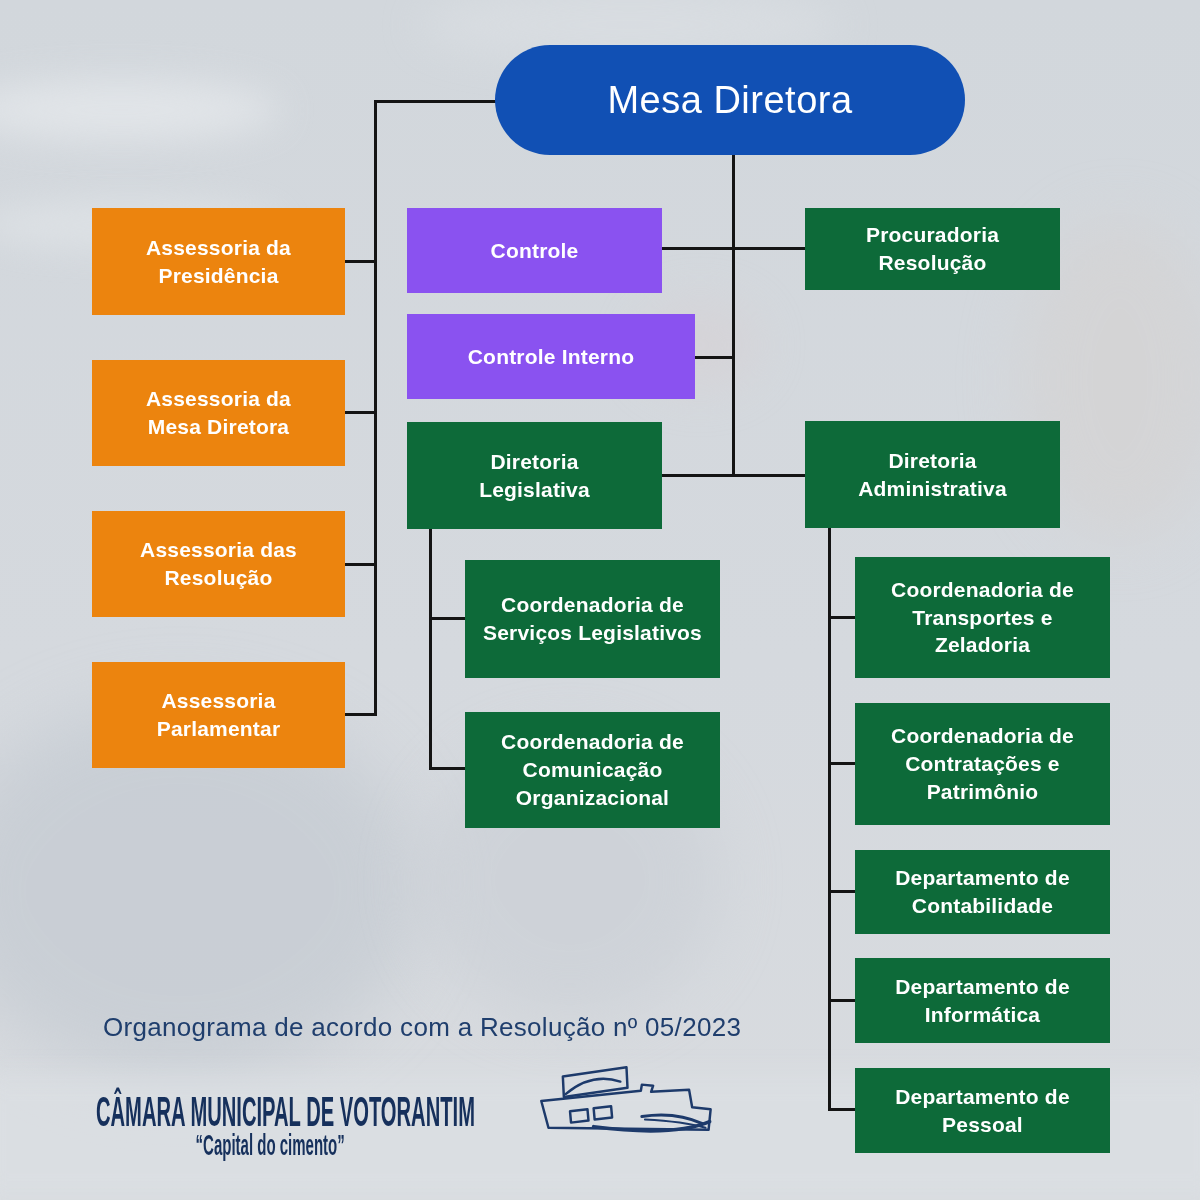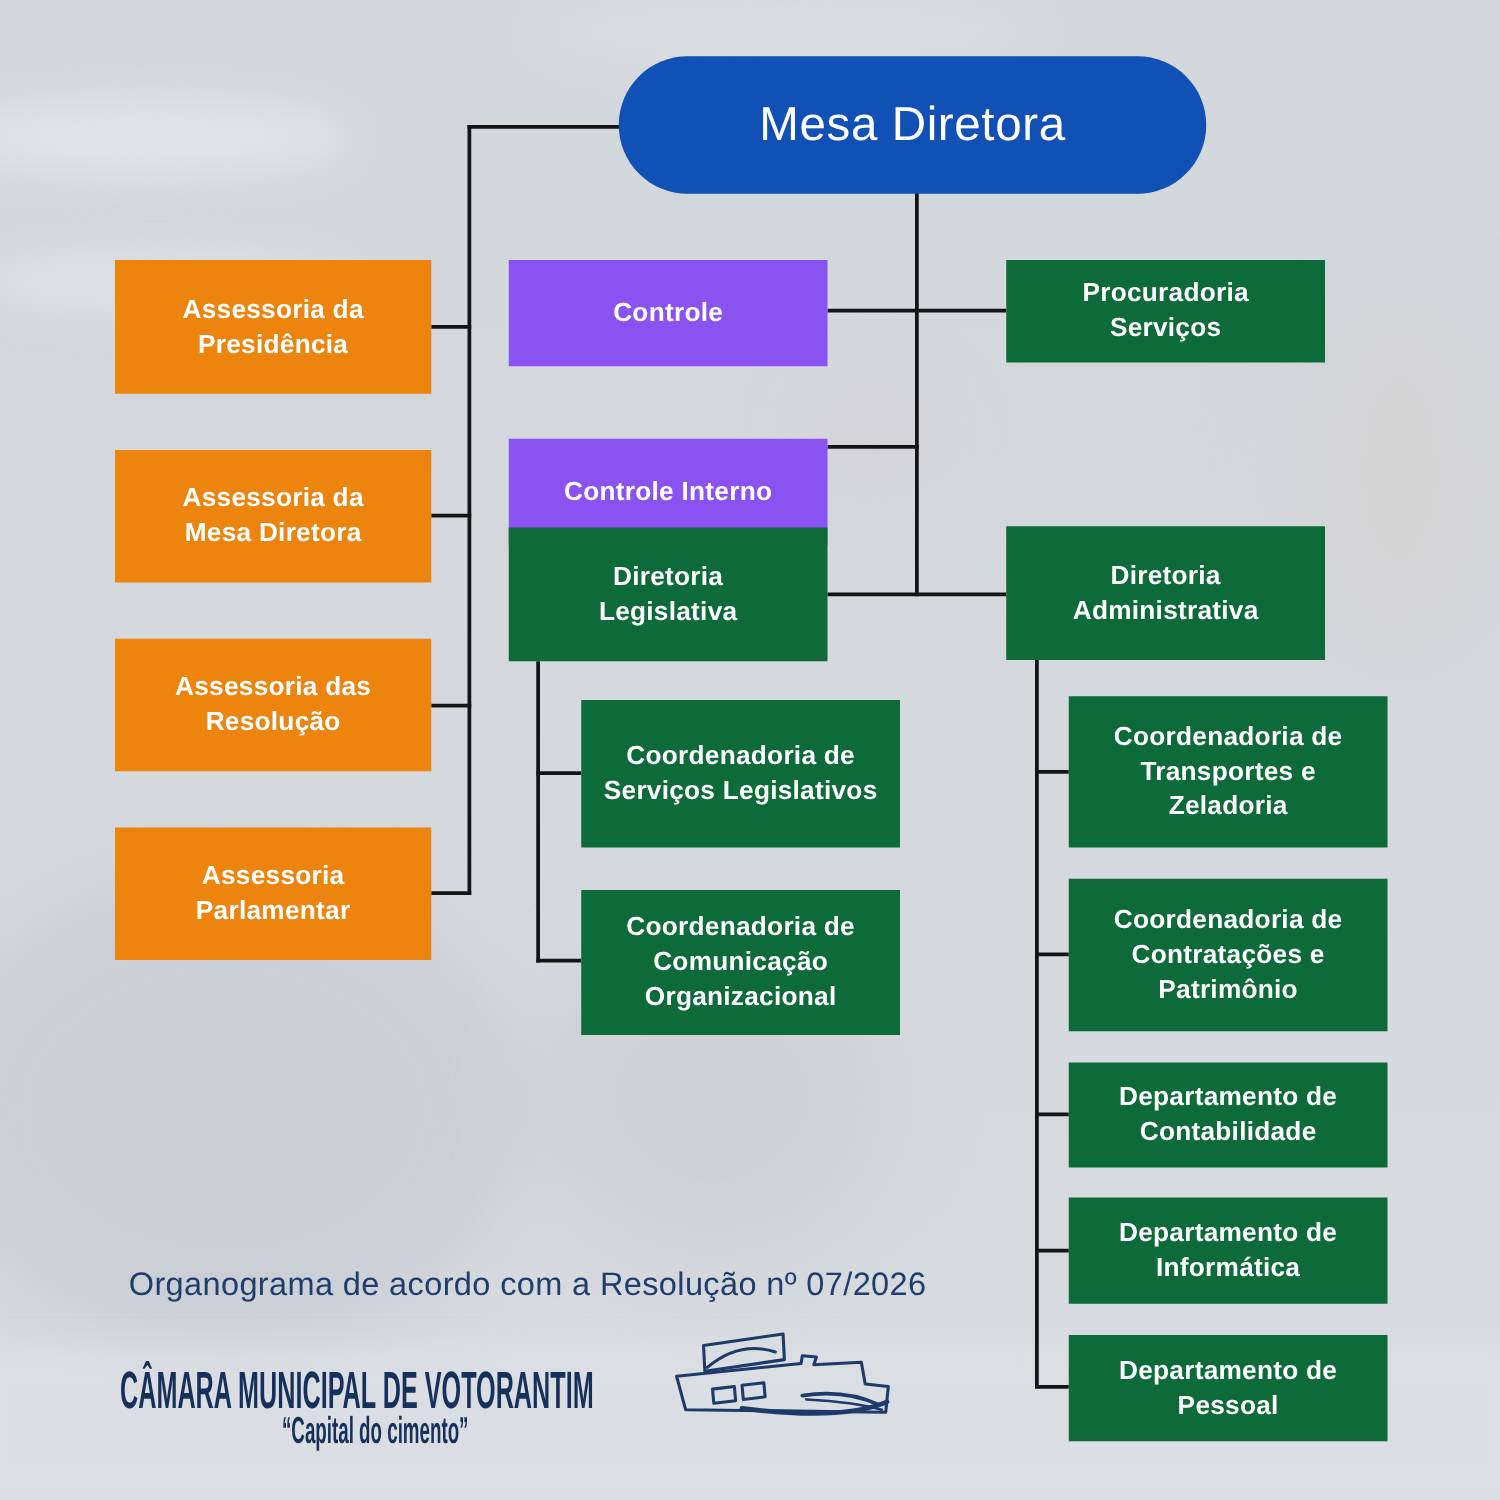--- a/index.html
+++ b/index.html
@@ -26,21 +26,21 @@
   .green{background:#0d6a39;}
   .footer-note{
     position:absolute;left:103px;top:1012px;font-size:26px;color:#1f3e6d;
     letter-spacing:.3px;z-index:2;
   }
   .logo-title{position:absolute;left:96px;top:1088px;z-index:2;text-align:center;}
   .logo-title span{
     display:inline-block;transform:scaleX(.48);transform-origin:left center;
     font-size:42px;font-weight:bold;color:#16305c;white-space:nowrap;letter-spacing:0;
   }
-  .logo-slogan{position:absolute;left:104px;top:1128px;width:345px;text-align:right;z-index:2;}
+  .logo-slogan{position:absolute;left:121px;top:1128px;width:345px;text-align:left;z-index:2;}
   .logo-slogan span{
     display:inline-block;transform:scaleX(.5);transform-origin:center;
     font-size:30px;font-weight:bold;color:#16305c;white-space:nowrap;
   }
   .logo-art{position:absolute;left:530px;top:1054px;z-index:2;}
 </style>
 </head>
 <body>
 
 <div id="canvas">
@@ -91,41 +91,41 @@
 Resolução</span>
   </div>
   <div class="node orange" style="left:92px;top:662px;width:253px;height:106px;">
     <span>Assessoria
 Parlamentar</span>
   </div>
 
   <div class="node purple" style="left:407px;top:208px;width:255px;height:85px;">
     <span>Controle</span>
   </div>
-  <div class="node purple" style="left:407px;top:314px;width:255px;height:85px;margin-top:37px;">
+  <div class="node purple" style="left:407px;top:314px;width:288px;height:85px;">
     <span>Controle Interno</span>
   </div>
 
   <div class="node green" style="left:407px;top:422px;width:255px;height:107px;">
     <span>Diretoria
 Legislativa</span>
   </div>
   <div class="node green" style="left:465px;top:560px;width:255px;height:118px;">
     <span>Coordenadoria de
 Serviços Legislativos</span>
   </div>
   <div class="node green" style="left:465px;top:712px;width:255px;height:116px;">
     <span>Coordenadoria de
 Comunicação
 Organizacional</span>
   </div>
 
   <div class="node green" style="left:805px;top:208px;width:255px;height:82px;">
     <span>Procuradoria
-Serviços</span>
+Resolução</span>
   </div>
   <div class="node green" style="left:805px;top:421px;width:255px;height:107px;">
     <span>Diretoria
 Administrativa</span>
   </div>
   <div class="node green" style="left:855px;top:557px;width:255px;height:121px;">
     <span>Coordenadoria de
 Transportes e
 Zeladoria</span>
   </div>
@@ -140,21 +140,21 @@
   </div>
   <div class="node green" style="left:855px;top:958px;width:255px;height:85px;">
     <span>Departamento de
 Informática</span>
   </div>
   <div class="node green" style="left:855px;top:1068px;width:255px;height:85px;">
     <span>Departamento de
 Pessoal</span>
   </div>
 
-  <div class="footer-note">Organograma de acordo com a Resolução nº 07/2026</div>
+  <div class="footer-note">Organograma de acordo com a Resolução nº 05/2023</div>
 
   <div class="logo-title">
     <span>CÂMARA MUNICIPAL DE VOTORANTIM</span>
   </div>
   <div class="logo-slogan">
     <span>“Capital do cimento”</span>
   </div>
 
   <svg class="logo-art" width="195" height="90" viewBox="0 0 190 80" fill="none" stroke="#1d3a6b" stroke-width="2.4" stroke-linecap="round" stroke-linejoin="round">
 

